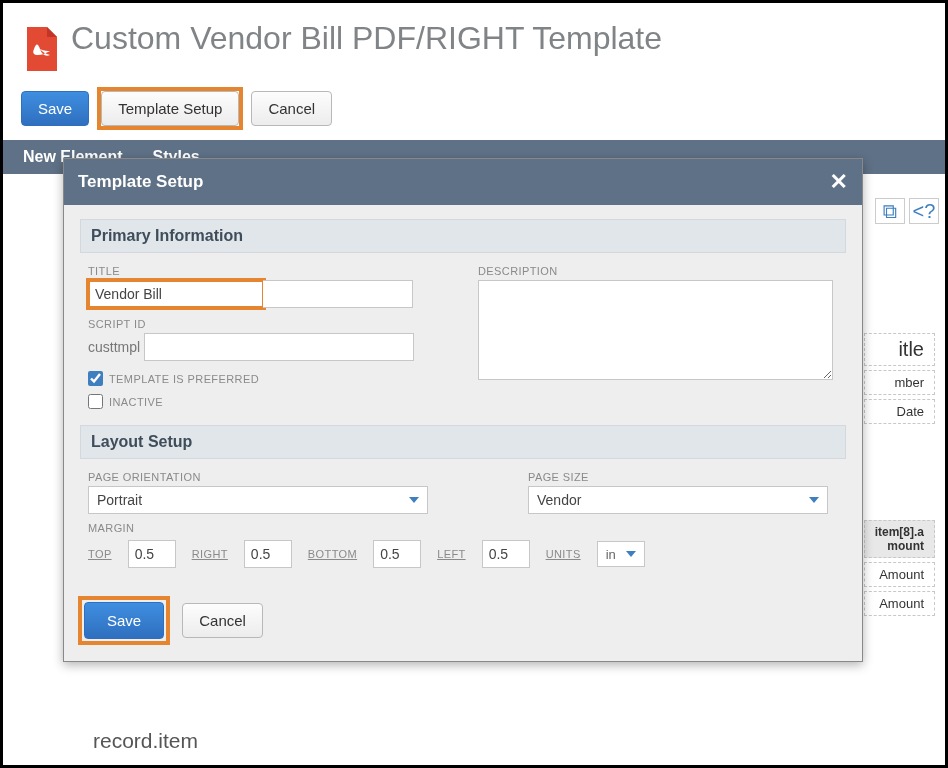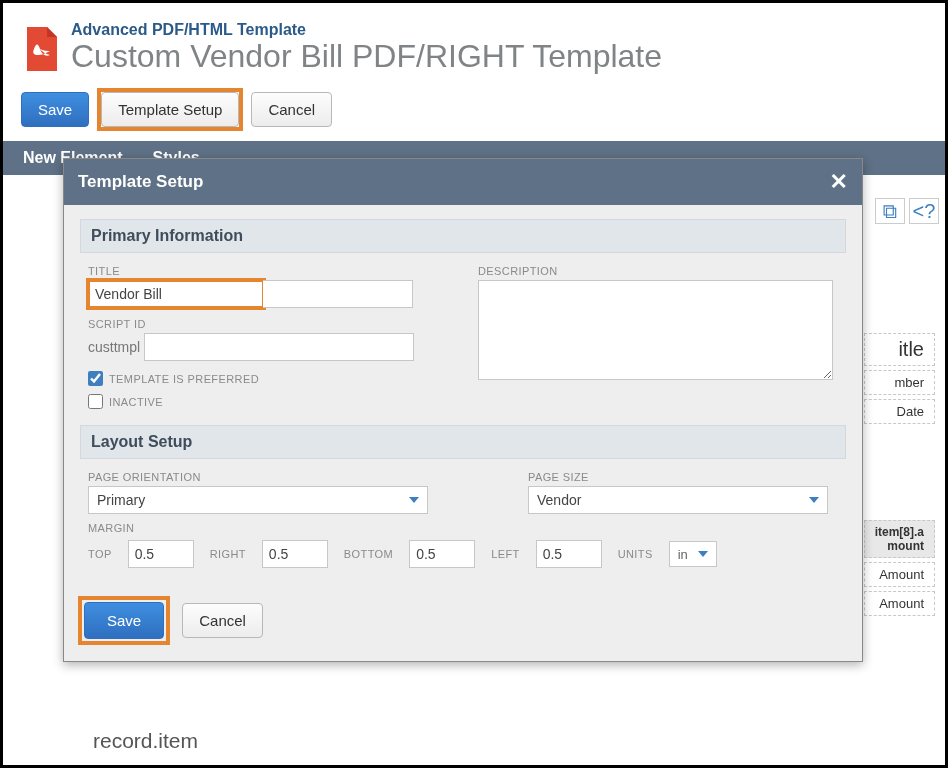--- a/index.html
+++ b/index.html
@@ -36,40 +36,39 @@
   textarea { border: 1px solid #c7c7c7; background: #fff; font-size: 14px; padding: 4px 6px; resize: both; }
   .cols { display:flex; gap: 30px; }
   .col1 { flex: 1; }
   .col2 { flex: 1; }
   .field { margin-bottom: 10px; }
   .chk { display:flex; align-items:center; gap:6px; font-size: 11px; color:#8a8a8a; letter-spacing:0.4px; }
   .chk input { width: 15px; height: 15px; accent-color: #3f7fbf; }
   .select { display:flex; justify-content:space-between; align-items:center; border:1px solid #c7c7c7; background:#fff; height:28px; padding: 0 8px; font-size:14px; color:#444; cursor:pointer; }
   .caret { width:0; height:0; border-left:5px solid transparent; border-right:5px solid transparent; border-top:6px solid #3f7fbf; }
   .margins-row { display:flex; gap:16px; align-items:center; }
-  .margins-row .lbl { margin-bottom: 0; }
-  .small-txt { width: 66px; }
+  .margins-row .lbl { margin-bottom: 0; text-decoration: underline; }
+  .small-txt { width: 48px; }
   .units-sel { display:flex; align-items:center; gap:10px; border:1px solid #c7c7c7; background:#fff; height:26px; padding:0 8px; font-size:13px; color:#666; cursor:pointer; }
   .modal-actions { display:flex; gap:14px; margin-top: 14px; align-items:center; }
 
   
 </style>
 </head>
 <body>
 
 <div class="frame">
 
   <div class="header">
     <svg class="pdf-icon" viewBox="0 0 40 48">
       <path fill="#e24a33" d="M6 2 h20 l10 10 v34 H6 Z"></path>
       <path fill="#c33527" d="M26 2 v10 h10 Z"></path>
       <path fill="#fff" d="M13 24 c2 -6 4 -6 6 0 c2 6 6 8 10 6 c-4 -1 -8 -3 -10 -6 c4 2 8 2 10 2 c-4 2 -8 4 -12 4 c-4 0 -6 -2 -4 -6 z "></path>
     </svg>
     <div class="header-text">
-      <div class="breadcrumb">Advanced PDF/HTML Template</div>
       <div class="title">Custom Vendor Bill PDF/RIGHT Template</div>
     </div>
   </div>
 
   <div class="toolbar">
     <button class="btn primary">Save</button>
     <span class="orange-ring" style="padding:2px;">
       <button class="btn setup">Template Setup</button>
     </span>
     <button class="btn">Cancel</button>
@@ -134,21 +133,21 @@
           </div>
         </div>
       </div>
 
       <div class="section-head">Layout Setup</div>
       <div class="section-body">
         <div class="cols" style="margin-bottom:8px">
           <div class="col1">
             <span class="lbl">PAGE ORIENTATION</span>
             <div class="select" style="width:340px">
-              <span>Primary</span>
+              <span>Portrait</span>
               <span class="caret"></span>
             </div>
           </div>
           <div class="col2" style="padding-left:70px">
             <span class="lbl">PAGE SIZE</span>
             <div class="select" style="width:300px">
               <span>Vendor</span>
               <span class="caret"></span>
             </div>
           </div>

